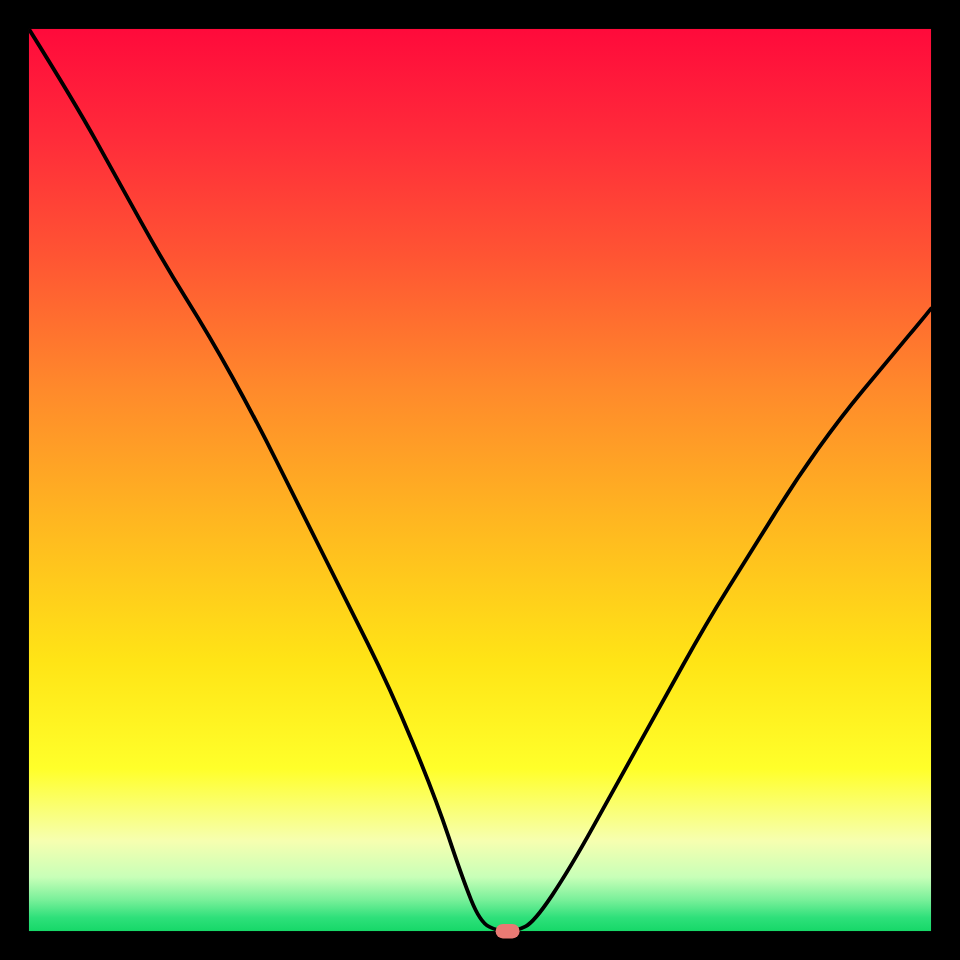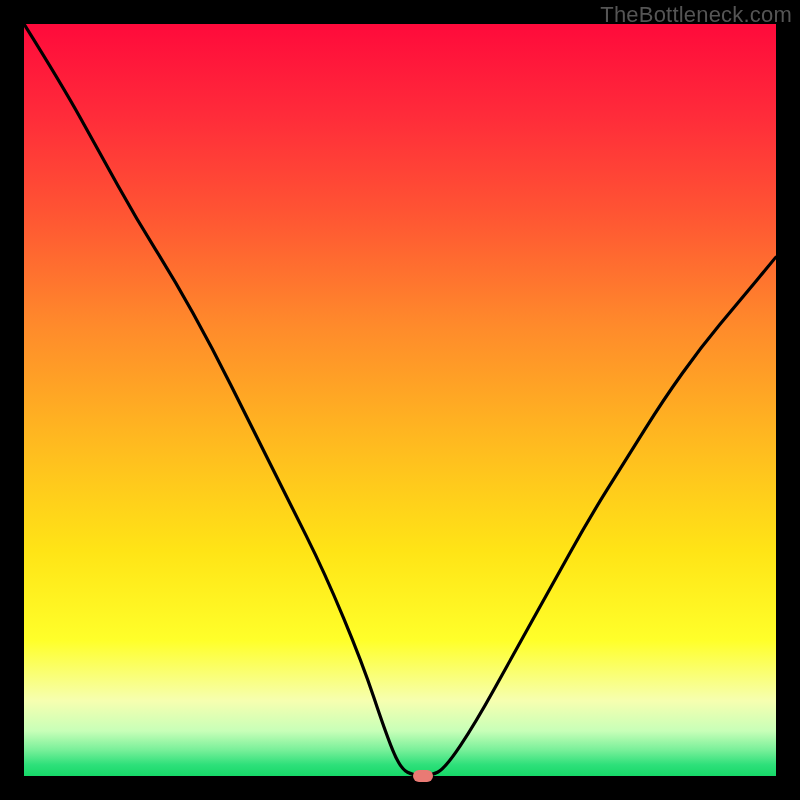--- a/index.html
+++ b/index.html
@@ -78,15 +78,14 @@
     </svg>
 
     <svg class="curve-svg" viewBox="0 0 752 752" preserveAspectRatio="none">
       <path id="curve-path" d="M 0.0 0.0 Q 37.6 60.2 56.4 94.0 Q 75.2 127.8 94.0 161.7 Q 112.8 195.5 131.6 225.6 Q 150.4 255.7 169.2 289.5 Q 188.0 323.4 206.8 361.0 Q 225.6 398.6 244.4 436.2 Q 263.2 473.8 282.0 511.4 Q 300.8 549.0 319.6 594.1 Q 338.4 639.2 349.7 673.0 Q 361.0 706.9 368.5 725.7 Q 376.0 744.5 383.5 748.2 Q 391.0 752.0 398.6 752.0 Q 406.1 752.0 413.6 748.2 Q 421.1 744.5 436.2 721.9 Q 451.2 699.4 470.0 665.5 Q 488.8 631.7 507.6 597.8 Q 526.4 564.0 545.2 530.2 Q 564.0 496.3 582.8 466.2 Q 601.6 436.2 620.4 406.1 Q 639.2 376.0 658.0 349.7 Q 676.8 323.4 695.6 300.8 Q 714.4 278.2 733.2 255.7 T 752.0 233.1" fill="none" stroke-width="3.2" stroke-linejoin="round" stroke-linecap="round" stroke="#000000"></path>
     </svg>
 
     <div id="marker" class="marker" style="left: 398.56px; top: 752px; background: rgb(233, 122, 116);"></div>
 
   </div>
 
-  <div class="watermark">TheBottleneck.com</div>
 
 </div>
 
 </body></html>

